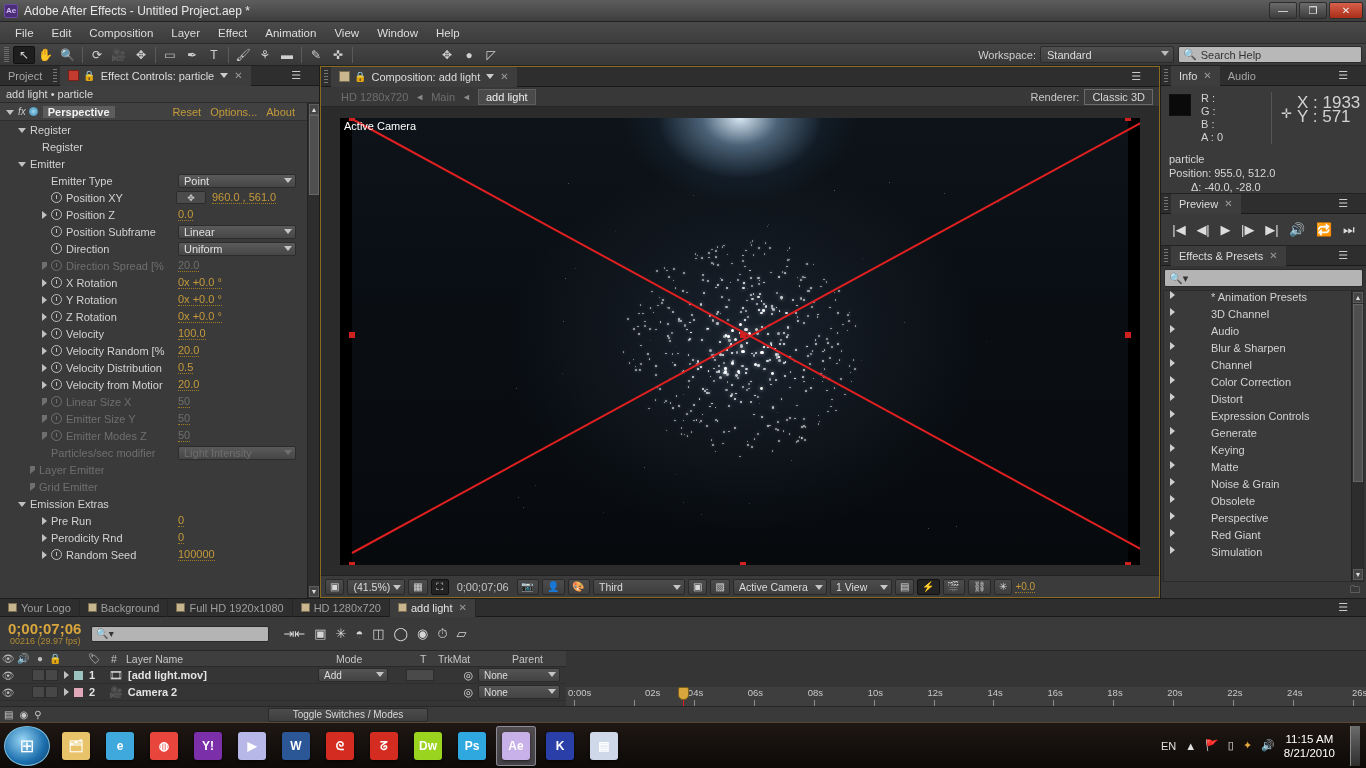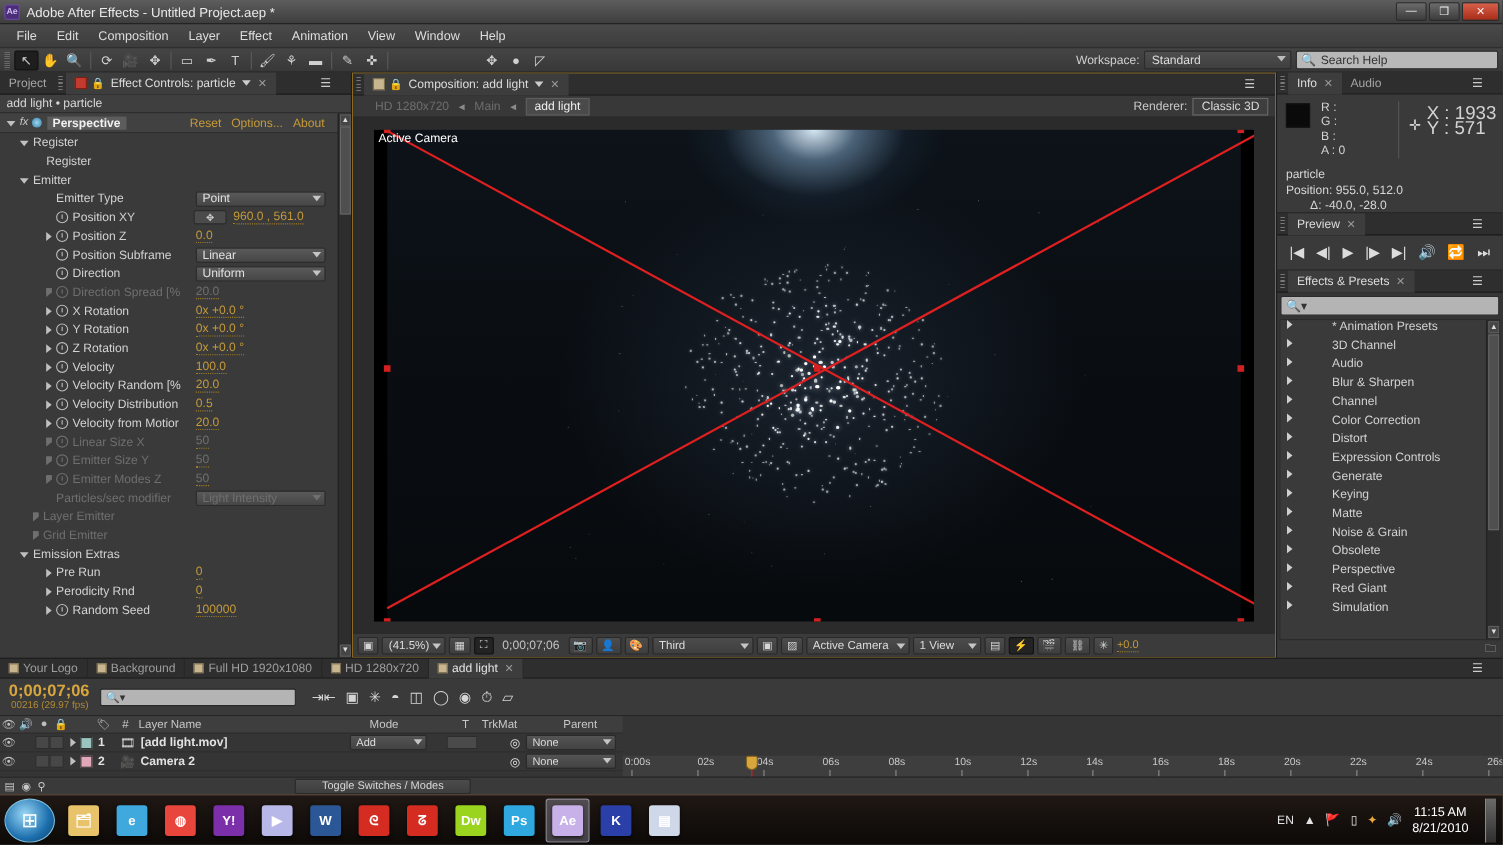--- a/index.html
+++ b/index.html
@@ -1322,21 +1322,21 @@
                 <span class="dar3"></span>
               </span>
             </span>
           </div>
         </div>
     </div>
     <div class="tl-right">
       <div class="ruler" id="ruler">
           <span class="rtick" style="left: 2px;">0:00s</span>
           <span class="rtickmark" style="left: 8px;"></span>
-          <span class="rtick" style="left: 68px;">02s</span>
+          <span class="rtick" style="left: 79px;">02s</span>
           <span class="rtickmark" style="left: 67.9251px;"></span>
           <span class="rtick" style="left: 121.85px;">04s</span>
           <span class="rtickmark" style="left: 127.85px;"></span>
           <span class="rtick" style="left: 181.775px;">06s</span>
           <span class="rtickmark" style="left: 187.775px;"></span>
           <span class="rtick" style="left: 241.7px;">08s</span>
           <span class="rtickmark" style="left: 247.7px;"></span>
           <span class="rtick" style="left: 301.625px;">10s</span>
           <span class="rtickmark" style="left: 307.625px;"></span>
           <span class="rtick" style="left: 361.551px;">12s</span>

